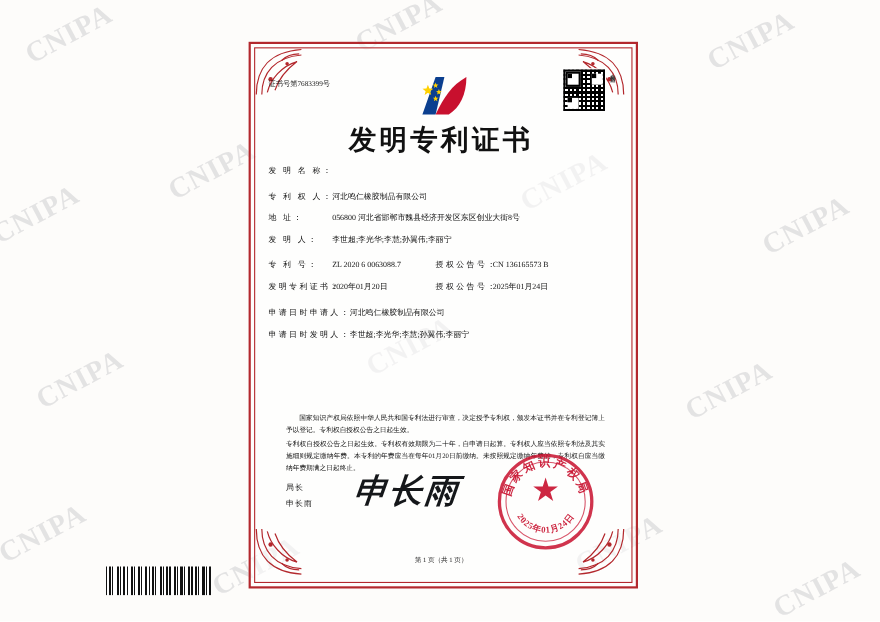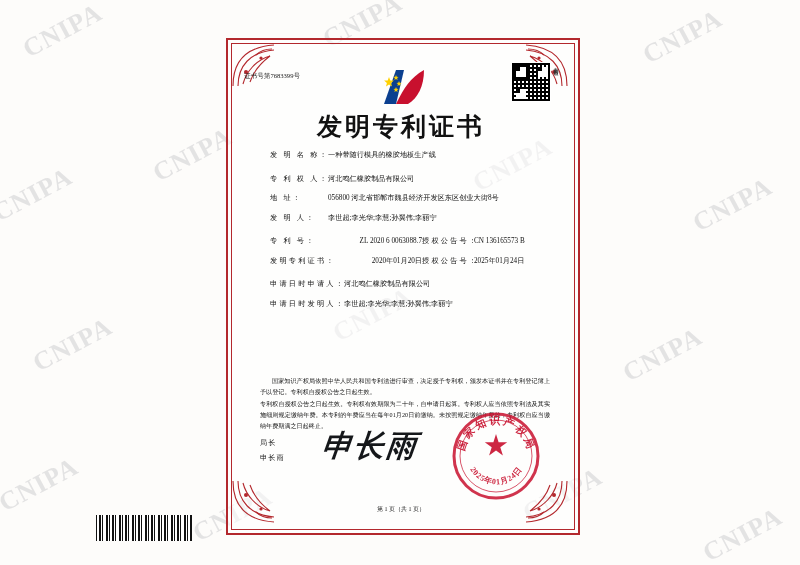--- a/index.html
+++ b/index.html
@@ -160,21 +160,21 @@
     font-family: "Liberation Serif", serif;
     font-weight: bold;
     font-size: 25px;
     letter-spacing: 3px;
     color: #111;
   }
 
   
   .fields {
     position: absolute;
-    left: 44px;
+    left: 18px;
     top: 112px;
     right: 26px;
   }
   .row {
     display: flex;
     align-items: baseline;
     margin-bottom: 9.5px;
     font-family: "Liberation Serif", serif;
     font-size: 7.2px;
     color: #111;
@@ -195,21 +195,21 @@
     margin-bottom: 9.5px;
     font-family: "Liberation Serif", serif;
     font-size: 7.2px;
     color: #111;
     white-space: nowrap;
   }
   .row-split .half {
     display: flex;
     align-items: baseline;
   }
-  .row-split .half.left { width: 152px; flex: 0 0 152px; justify-content: space-between; }
+  .row-split .half.left { width: 152px; flex: 0 0 152px; }
   .row-split .half.right { flex: 1 1 auto; }
   .row-split .lbl {
     letter-spacing: 2.2px;
     margin-right: 6px;
   }
   .row-split .lbl.w58 { width: 58px; flex: 0 0 58px; margin-right: 0; }
   .row-split .lbl.w52 { width: 52px; flex: 0 0 52px; margin-right: 0; }
 
   .gap { height: 4px; }
 
@@ -384,21 +384,20 @@
         </div>
       <div class="qr-caption">专利公告信息</div>
     </div>
 
     <div class="title">发明专利证书</div>
 
     <div class="fields">
 
       <div class="row">
         <span class="lbl">发 明 名 称：</span>
-        <span class="val">一种带随行模具的橡胶地板生产线</span>
       </div>
 
       <div class="gap"></div>
 
       <div class="row">
         <span class="lbl">专 利 权 人：</span>
         <span class="val">河北鸣仁橡胶制品有限公司</span>
       </div>
 
       <div class="row">

